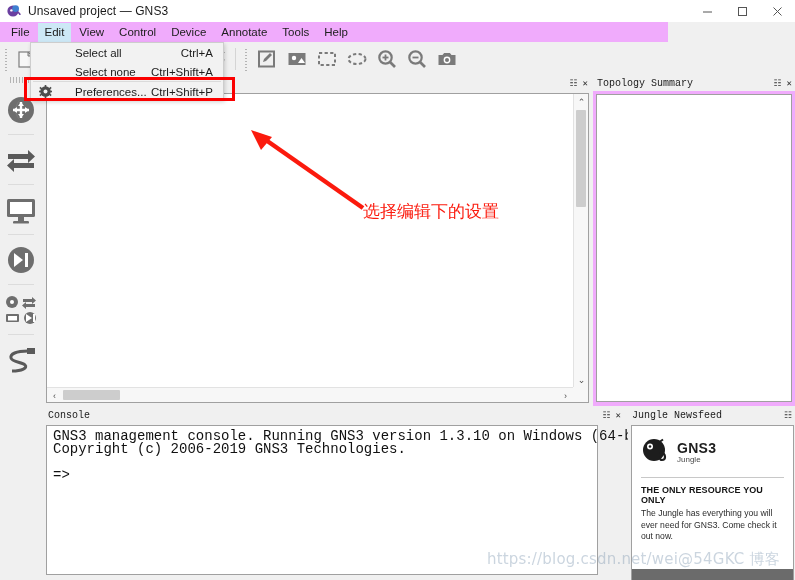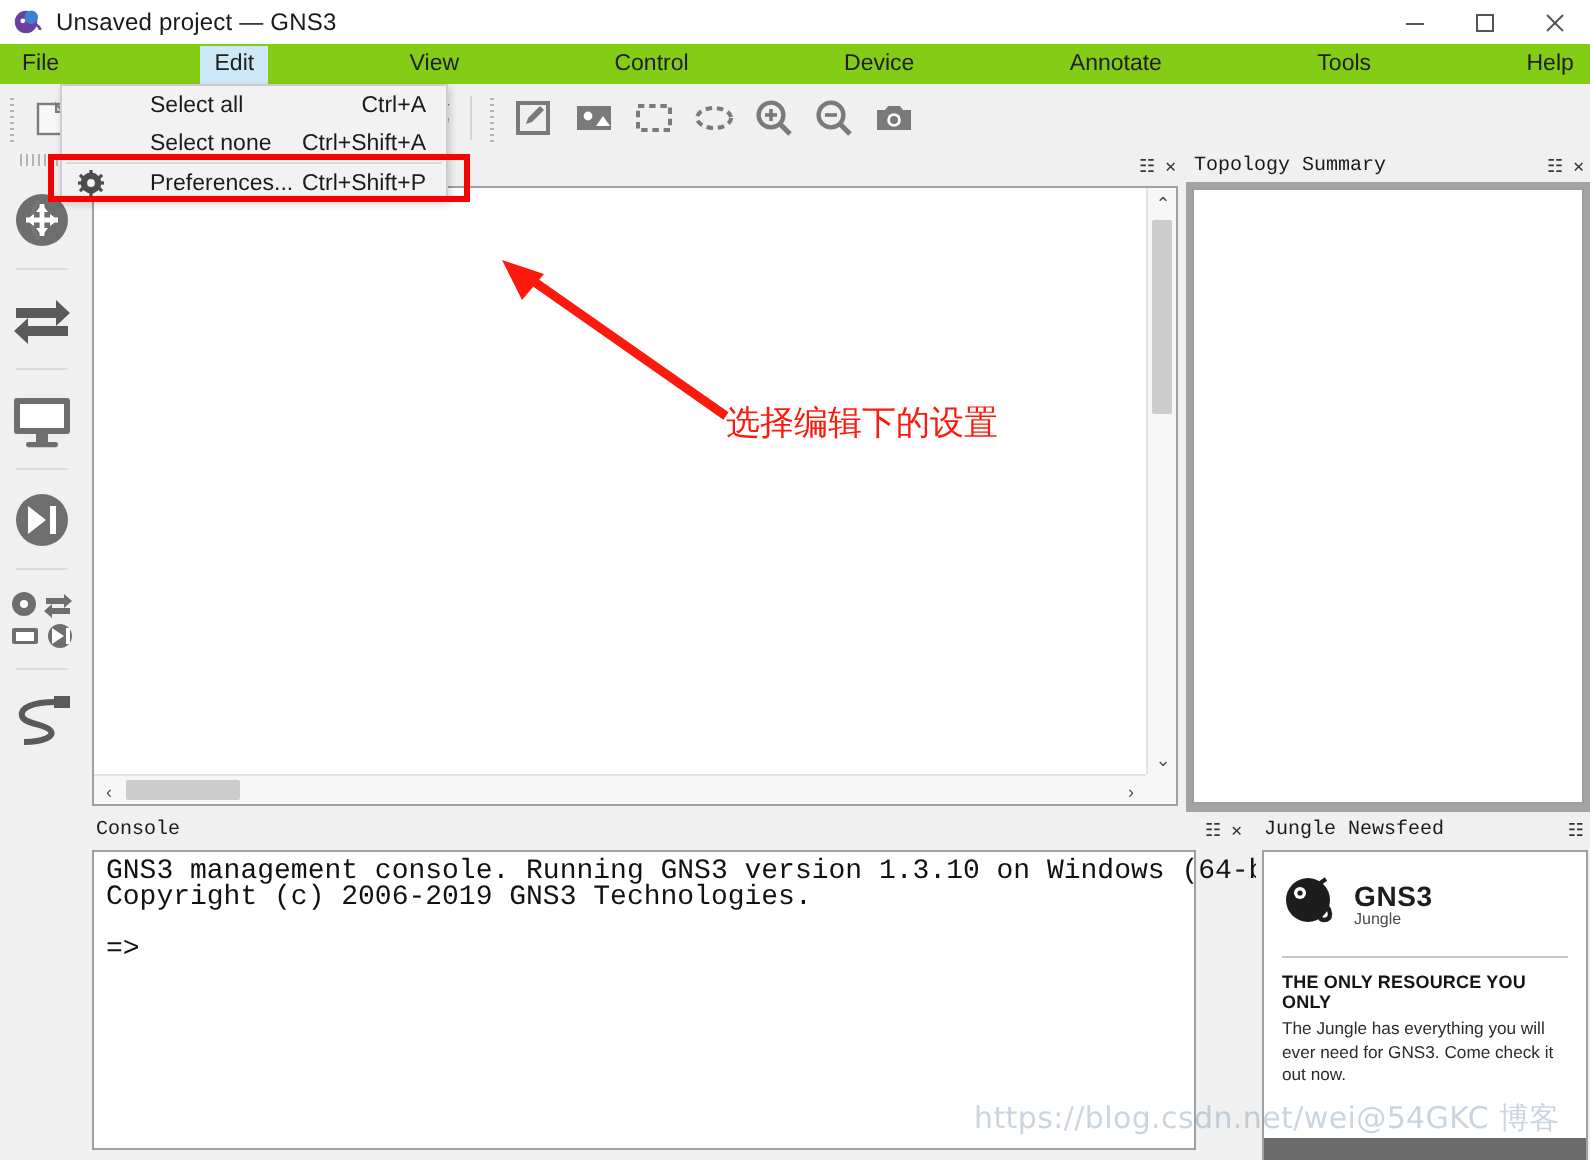--- a/index.html
+++ b/index.html
@@ -36,23 +36,23 @@
     margin-left: auto; display: flex; height: 22px;
   }
   .win-btn {
     width: 35px; height: 22px; display: flex;
     align-items: center; justify-content: center;
     font-size: 11px; color: #555;
   }
 
   
   .menubar {
-    position: absolute; left: 0; top: 22px; width: 795px; height: 20px;
-    background: #84cc16;
-    display: flex; align-items: center; padding-left: 4px; justify-content: space-between;
+    position: absolute; left: 0; top: 22px; width: 668px; height: 20px;
+    background: #f0abfc;
+    display: flex; align-items: center; padding-left: 4px;
   }
   .menu-item {
     font-size: 11.5px; color: #202020;
     padding: 2px 7px 3px 7px; margin-right: 1px;
     line-height: 14px; white-space: nowrap;
   }
   .menu-item.active { background: #cde8f6; }
 
   
   .toolbar {
@@ -101,21 +101,21 @@
     font-size: 10px; color: #1a1a1a;
     padding-left: 4px; background: #f0f0f0;
   }
   .dock-btns { margin-left: auto; display: flex; padding-right: 3px; gap: 5px; }
   .dock-btn { font-size: 9px; color: #333; line-height: 10px; }
   .dock-body { background: #ffffff; border: 1px solid #9f9f9f; }
 
   
   #topology-panel {
     left: 593px; top: 76px; width: 202px; height: 330px;
-    border: none; background: #a3a3a3;
+    border: none; background: #f0abfc;
   }
   #topology-panel .dock-body {
     position: absolute; left: 3px; top: 18px; width: 196px; height: 308px;
   }
 
   
   #canvas-panel {
     left: 44px; top: 76px; width: 547px; height: 330px;
     border: none; background: #f0f0f0;
   }

